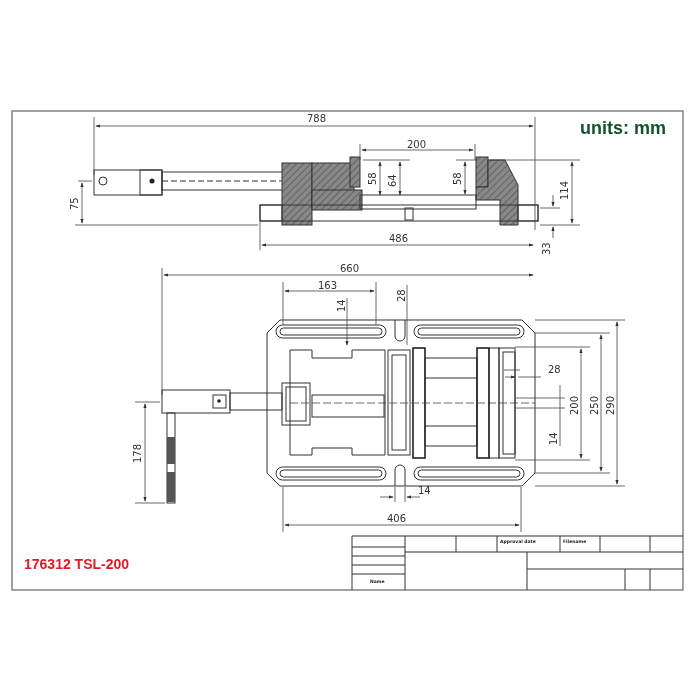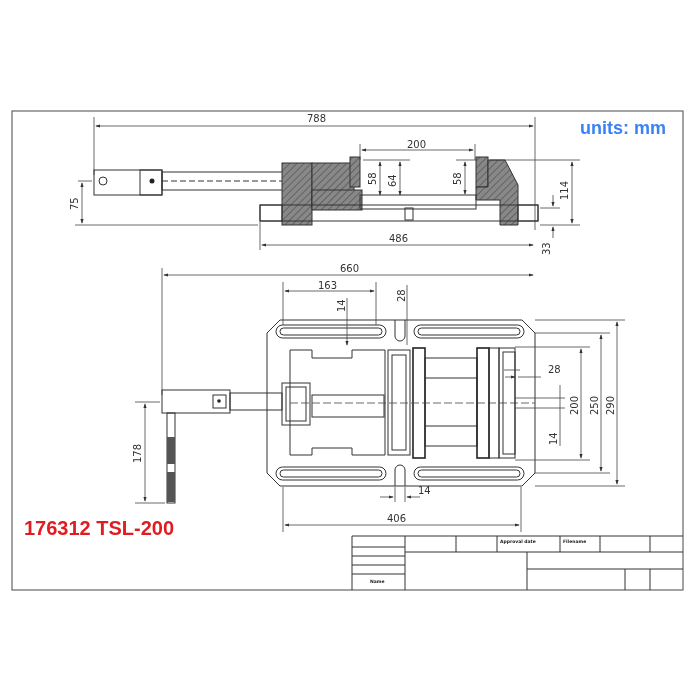--- a/index.html
+++ b/index.html
@@ -3,22 +3,22 @@
 <meta charset="utf-8">
 <style>
   html,body{margin:0;padding:0;background:#fff;}
   body{width:700px;height:700px;position:relative;overflow:hidden;font-family:"DejaVu Sans",sans-serif;}
   svg{position:absolute;left:0;top:0;}
   .ln{stroke:#333;stroke-width:1;fill:none;}
   .thk{stroke:#222;stroke-width:1.6;fill:none;}
   .dim{stroke:#444;stroke-width:0.8;fill:none;}
   .hatch{fill:url(#hatch);stroke:#333;stroke-width:1;}
   .dt{font-family:"DejaVu Sans",sans-serif;font-size:10px;fill:#333;}
-  .units{position:absolute;left:580px;top:118px;font-family:"Liberation Sans",sans-serif;font-weight:bold;font-size:18px;color:#3b82f6;}
-  .model{position:absolute;left:24px;top:517px;font-family:"Liberation Sans",sans-serif;font-weight:bold;font-size:20px;color:#e01b22;}
+  .units{position:absolute;left:580px;top:118px;font-family:"Liberation Sans",sans-serif;font-weight:bold;font-size:18px;color:#14532d;}
+  .model{position:absolute;left:24px;top:556px;font-family:"Liberation Sans",sans-serif;font-weight:bold;font-size:14px;color:#e01b22;}
   .tb{font-family:"DejaVu Sans",sans-serif;font-size:4.5px;fill:#222;font-weight:bold;}
 </style>
 </head>
 <body>
 
 <svg width="700" height="700" viewBox="0 0 700 700">
   <defs>
     <pattern id="hatch" width="5" height="5" patternUnits="userSpaceOnUse" patternTransform="rotate(45)">
       <rect width="5" height="5" fill="#888"></rect>
       <line x1="0" y1="0" x2="0" y2="5" stroke="#555" stroke-width="1.5"></line>

